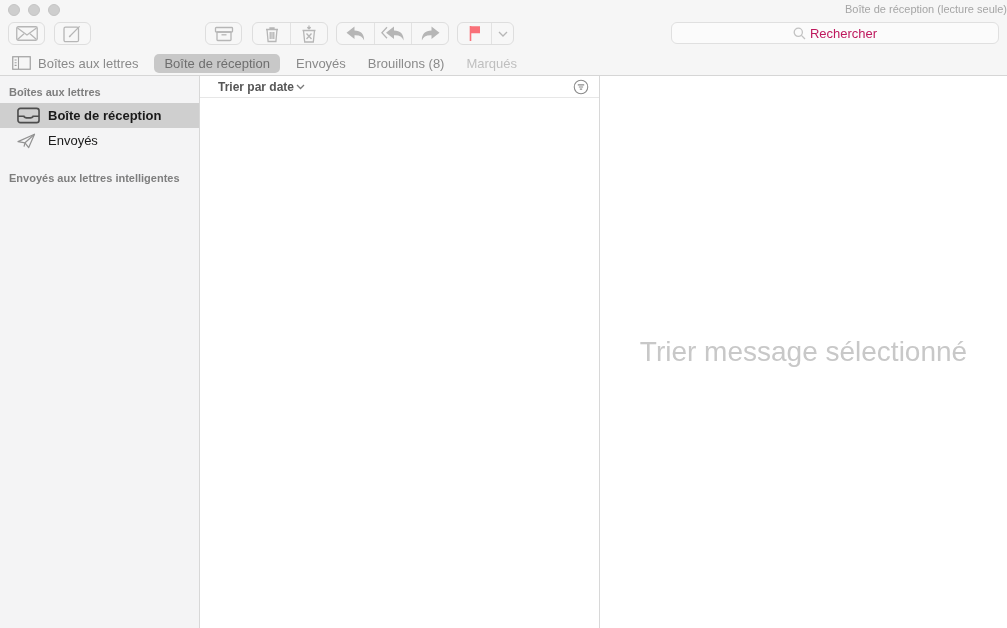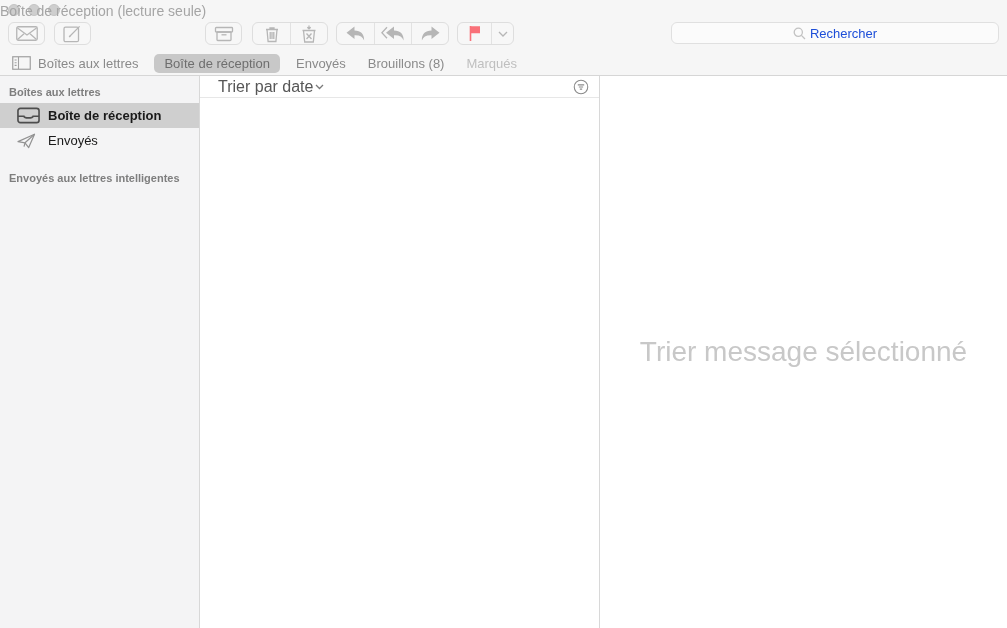--- a/index.html
+++ b/index.html
@@ -4,38 +4,38 @@
 <style>
   * { margin:0; padding:0; box-sizing:border-box; }
   html,body { width:1007px; height:628px; overflow:hidden; }
   body { font-family:"Liberation Sans","DejaVu Sans",sans-serif; background:#ffffff; }
   .window { width:1007px; height:628px; display:flex; flex-direction:column; }
 
   
   .titlebar { height:20px; background:#f6f6f6; position:relative; flex:0 0 auto; }
   .traffic { position:absolute; top:4px; left:8px; display:flex; gap:8px; }
   .light { width:12px; height:12px; border-radius:50%; background:#cecece; border:1px solid #c4c4c4; }
-  .win-title { position:absolute; left:0; top:3px; width:100%; text-align:left;
-               font-size:14px; color:#a5a5a5; }
+  .win-title { position:absolute; left:0; top:3px; width:100%; text-align:right;
+               font-size:11px; color:#a5a5a5; }
 
   
   .toolbar { height:31px; background:#f6f6f6; display:flex; align-items:flex-start; padding:2px 8px 0 8px; flex:0 0 auto; }
   .tb-btn { width:37px; height:23px; display:flex; align-items:center; justify-content:center;
             background:#f7f7f7; border:1px solid #dedede; border-radius:6px; }
   .tb-group { display:flex; height:23px; background:#f7f7f7; border:1px solid #dedede; border-radius:6px; overflow:hidden; }
   .tb-seg { width:37px; height:100%; display:flex; align-items:center; justify-content:center; }
   .tb-seg + .tb-seg { border-left:1px solid #e2e2e2; }
   .seg-narrow { width:22px; }
   .seg-flag { width:33px; }
   .ico { stroke:#b6b6b6; fill:none; stroke-width:1.3; }
   .ico-fill { fill:#b6b6b6; stroke:none; }
 
   .search-field { margin-left:auto; width:328px; height:22px; background:#fbfbfb;
                   border:1px solid #e0e0e0; border-radius:6px; display:flex;
-                  align-items:center; justify-content:center; gap:4px; color:#1d4ed8; font-size:13px; }
+                  align-items:center; justify-content:center; gap:4px; color:#be185d; font-size:13px; }
 
   
   .favbar { height:25px; background:#f6f6f6; border-bottom:1px solid #d6d6d6;
             display:flex; align-items:center; padding:0 12px; font-size:13px; flex:0 0 auto; }
   .fav-toggle { display:flex; align-items:center; gap:7px; color:#8a8a8a; margin-right:11px; }
   .fav-item { color:#8a8a8a; margin:0 11px; white-space:nowrap; }
   .fav-item.selected { background:#c8c8c8; color:#6e6e6e; border-radius:5px; padding:2px 10px; margin:0 5px; }
   .fav-item.disabled { color:#bfbfbf; }
 
   
@@ -47,21 +47,21 @@
   .side-row .row-icon { width:24px; height:17px; margin-right:7px; display:flex; align-items:center; }
   .side-row.selected { background:#cfcfcf; font-weight:bold; }
   .badge { margin-left:auto; margin-right:11px; background:#919197; color:#ffffff;
            font-size:11px; font-weight:bold; line-height:15px; min-width:19px; text-align:center;
            border-radius:9px; padding:0 6px; }
   .side-header.smart { margin-top:16px; }
 
   .msg-list { width:400px; background:#ffffff; border-right:1px solid #d8d8d8; flex:0 0 auto; }
   .sort-bar { height:22px; border-bottom:1px solid #e7e7e7; display:flex; align-items:center;
               padding:0 10px 0 18px; }
-  .sort-label { font-size:16px; font-weight:normal; color:#565656; margin-right:2px; }
+  .sort-label { font-size:12px; font-weight:bold; color:#565656; margin-right:2px; }
   .filter-btn { margin-left:auto; display:flex; align-items:center; }
 
   .reading-pane { flex:1 1 auto; background:#ffffff; display:flex; align-items:center; justify-content:center; }
   .empty-msg { font-size:28px; color:#c8c8c8; }
 </style>
 </head>
 <body>
 
 <div class="window">
 

